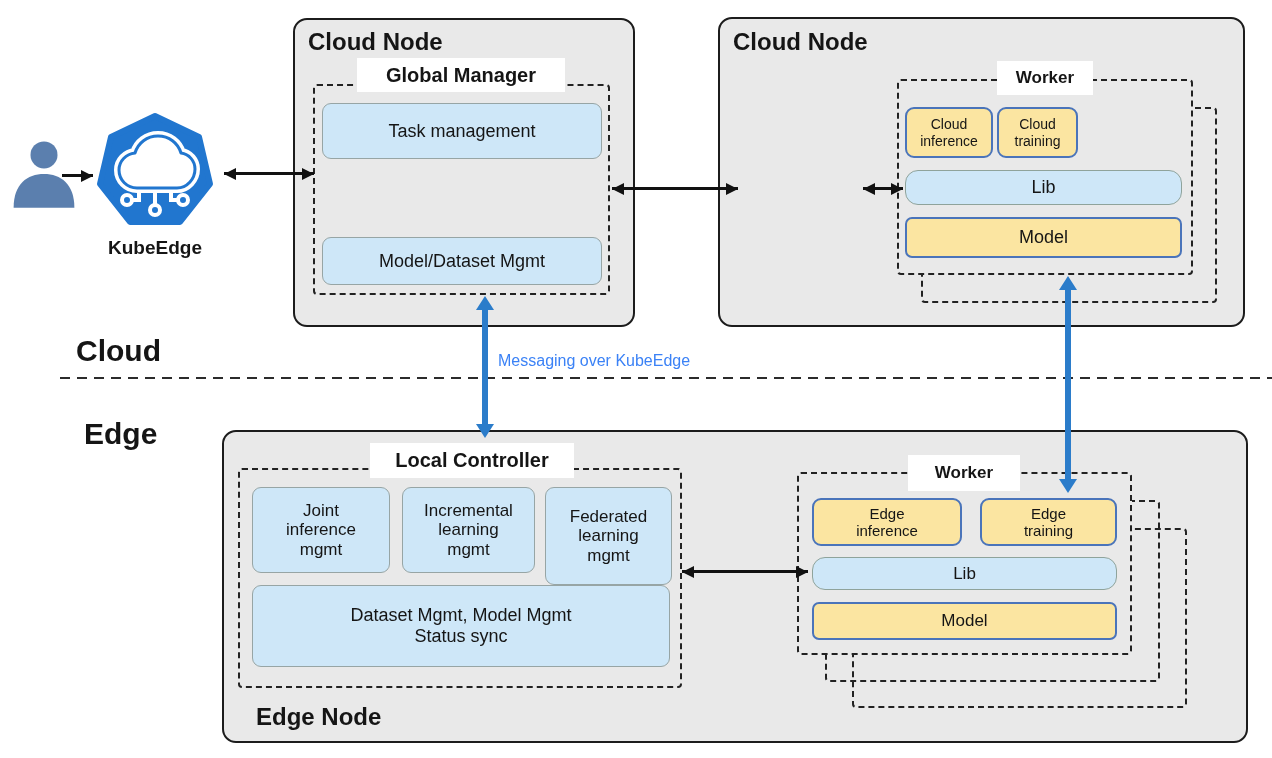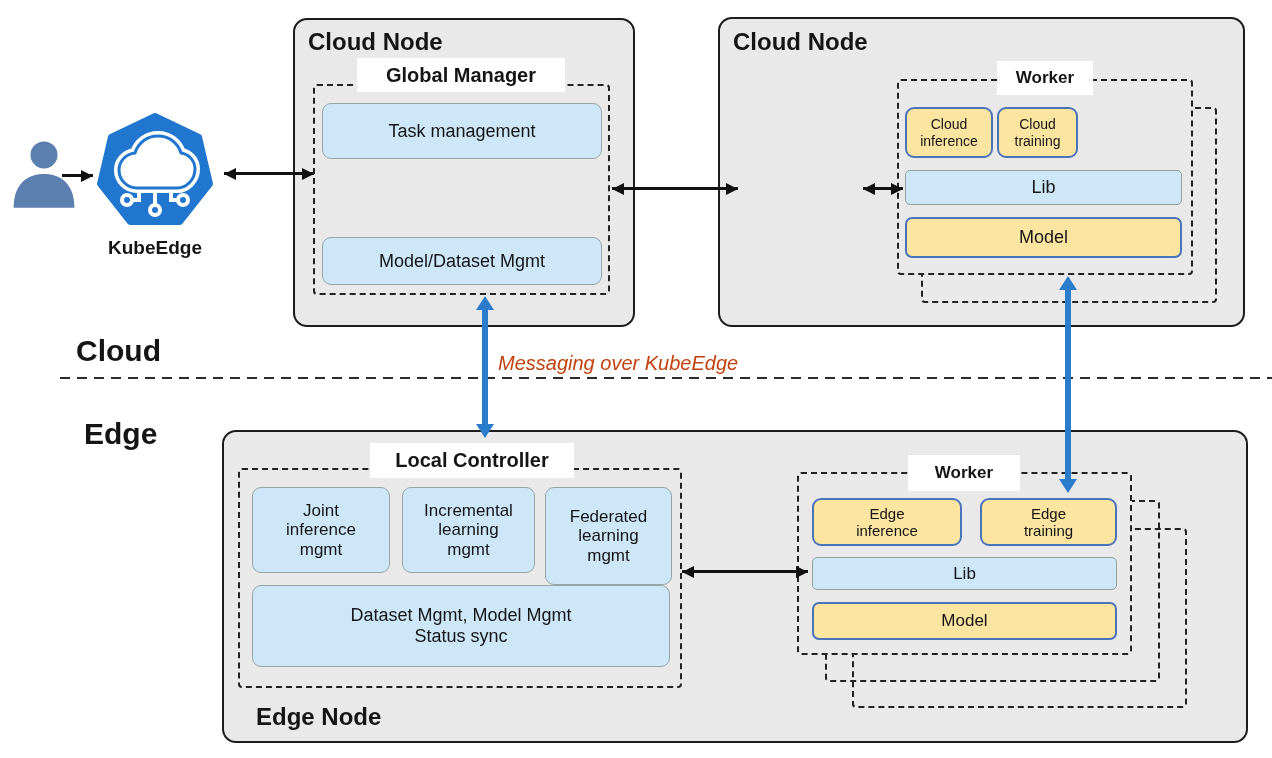--- a/index.html
+++ b/index.html
@@ -19,41 +19,41 @@
   .node{background:var(--node-fill);border:2.5px solid #1c1c1c;border-radius:14px;z-index:1;}
   .dashed{border:2px dashed #222;border-radius:4px;z-index:5;}
   .backrect{border:2px dashed #222;border-radius:4px;z-index:4;}
   .filled-dashed{background:var(--node-fill);z-index:6;}
   .band{background:#ffffff;z-index:12;display:flex;align-items:center;justify-content:center;font-weight:bold;}
   .node-title{font-weight:bold;font-size:24px;z-index:8;}
   .zone-label{font-weight:bold;font-size:30px;z-index:8;}
   .box{display:flex;align-items:center;justify-content:center;text-align:center;z-index:10;line-height:1.15;}
   .box-blue{background:var(--blue-box-fill);border:1.6px solid #97a5a5;border-radius:9px;}
   .box-yellow{background:var(--yellow-box-fill);border:2px solid var(--yellow-box-border);border-radius:9px;}
-  .bar-lib{background:var(--blue-box-fill);border:1.6px solid #8fa39b;border-radius:5px;}
+  .bar-lib{background:var(--blue-box-fill);border:1.6px solid #8fa39b;border-radius:13px;}
   .bar-model{background:var(--yellow-box-fill);border:2px solid var(--yellow-box-border);border-radius:7px;}
   .pre{white-space:pre-line;}
   .lc-box{background:var(--node-fill);border:2.5px solid #1c1c1c;border-radius:11px;z-index:10;
           display:flex;align-items:center;justify-content:center;text-align:center;
           font-weight:bold;font-size:19px;line-height:1.2;}
   .divider{height:2px;z-index:2;background:repeating-linear-gradient(90deg,#2b2b2b 0 10px,transparent 10px 17px);}
   
   .harrow{height:3px;background:#111;z-index:40;}
   .harrow::before{content:"";position:absolute;left:0;top:50%;transform:translateY(-50%);
     width:0;height:0;border-top:6px solid transparent;border-bottom:6px solid transparent;border-right:12px solid #111;}
   .harrow::after{content:"";position:absolute;right:0;top:50%;transform:translateY(-50%);
     width:0;height:0;border-top:6px solid transparent;border-bottom:6px solid transparent;border-left:12px solid #111;}
   .harrow.single::before{display:none;}
   
   .varrow{width:6px;background:var(--blue-arrow);z-index:45;}
   .varrow::before{content:"";position:absolute;top:-14px;left:50%;transform:translateX(-50%);
     width:0;height:0;border-left:9px solid transparent;border-right:9px solid transparent;border-bottom:14px solid var(--blue-arrow);}
   .varrow::after{content:"";position:absolute;bottom:-14px;left:50%;transform:translateX(-50%);
     width:0;height:0;border-left:9px solid transparent;border-right:9px solid transparent;border-top:14px solid var(--blue-arrow);}
-  .msg-label{font-size:20px;color:#c2410c;z-index:8;font-style:italic;}
+  .msg-label{font-size:16px;color:#3b82f6;z-index:8;}
   .kube-label{font-weight:bold;font-size:19px;text-align:center;z-index:8;}
   .hex{fill:var(--kubeedge-blue);stroke:var(--kubeedge-blue);stroke-width:6;stroke-linejoin:round;}
   .cloud-outer{stroke:#fff;stroke-width:10;fill:#fff;stroke-linejoin:round;}
   .cloud-inner{stroke:var(--kubeedge-blue);stroke-width:3;fill:#fff;stroke-linejoin:round;}
   .circuit{stroke:#fff;stroke-width:4;fill:none;}
   .ring{stroke:#fff;stroke-width:4;fill:var(--kubeedge-blue);}
   .person{fill:var(--person-blue);}
 </style>
 </head>
 <body>

